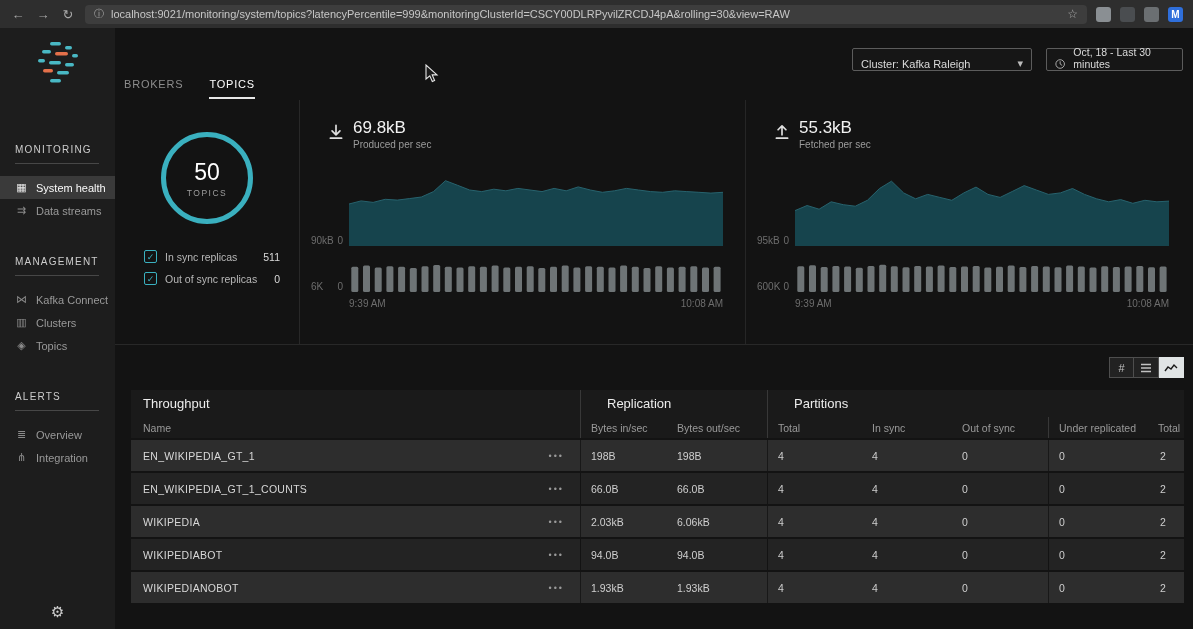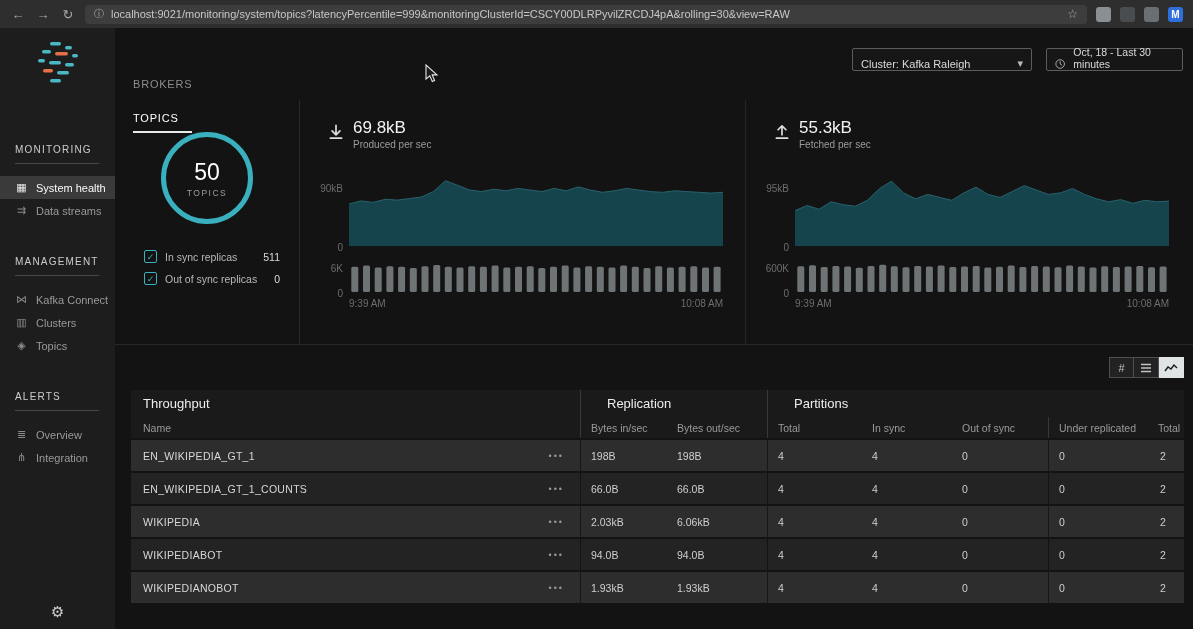--- a/index.html
+++ b/index.html
@@ -31,21 +31,21 @@
   .sb-item { height:23px; display:flex; align-items:center; gap:8px; padding-left:15px;
              font-size:11px; color:#999; cursor:pointer; }
   .sb-item.active { background:#3a3a3a; color:#fafafa; }
   .sb-item .ic { width:13px; font-size:11px; color:#8a8a8a; text-align:center; }
   .sb-item.active .ic { color:#e8e8e8; }
   .settings { position:absolute; bottom:8px; left:0; width:115px; text-align:center;
               color:#d0d0d0; font-size:15px; cursor:pointer; }
 
   
   .main { position:absolute; top:28px; left:115px; right:0; bottom:0; background:#131313; }
-  .tabs { position:absolute; top:50px; left:18px; display:flex; gap:15px;flex-direction:column; }
+  .tabs { position:absolute; top:50px; left:9px; display:flex; gap:26px; }
   .tab { font-size:11px; letter-spacing:.8px; color:#8d8d8d; padding-bottom:7px; cursor:pointer; }
   .tab.active { color:#fff; border-bottom:2px solid #e8e8e8; }
   .select { position:absolute; top:20px; height:23px; border:1px solid #5c5c5c; border-radius:2px;
             display:flex; align-items:flex-end; padding:0 8px; font-size:11px; color:#dadada;
             gap:8px; cursor:pointer; background:#161616; }
   .cluster { left:737px; width:180px; justify-content:space-between; }
   .timesel { right:10px; width:137px; font-size:10.5px; }
 
   
   .content { position:absolute; top:72px; left:0; right:0; height:245px; border-bottom:1px solid #282828; }
@@ -62,22 +62,22 @@
   .cv { font-size:10.5px; color:#dadada; }
 
   .chart { position:absolute; top:14px; width:432px; height:228px; }
   .c1 { left:196px; } .c2 { left:642px; }
   .chdr { position:absolute; left:16px; top:4px; display:flex; gap:8px; }
   .chdr svg { margin-top:5px; }
   .chval { font-size:17px; color:#f2f2f2; }
   .chlbl { font-size:10px; color:#9c9c9c; margin-top:1px; }
   .row-area { position:absolute; top:62px; left:0; display:flex; }
   .row-bars { position:absolute; top:142px; left:0; display:flex; }
-  .ylabels { width:38px; display:flex; flex-direction:column; justify-content:space-between;
-             align-items:flex-end; padding-right:6px; font-size:10px; color:#6d6d6d;margin-top:7px; }
+  .ylabels { width:38px; display:flex; flex-direction:row; justify-content:space-between;
+             align-items:flex-end; padding-right:6px; font-size:10px; color:#6d6d6d; }
   .ylabels.a { height:70px; } .ylabels.b { height:36px; }
   .xlabels { position:absolute; top:184px; left:38px; width:374px; display:flex;
              justify-content:space-between; font-size:10px; color:#6d6d6d; }
   .vdivider { position:absolute; left:630px; top:0; bottom:0; border-left:1px solid #262626; }
 
   
   .toggles { position:absolute; top:329px; right:9px; display:flex; }
   .tgl { width:25px; height:21px; border:1px solid #4e4e4e; background:#222; color:#c2c2c2;
          display:flex; align-items:center; justify-content:center; font-size:11px; cursor:pointer; }
   .tgl + .tgl { border-left:none; }

